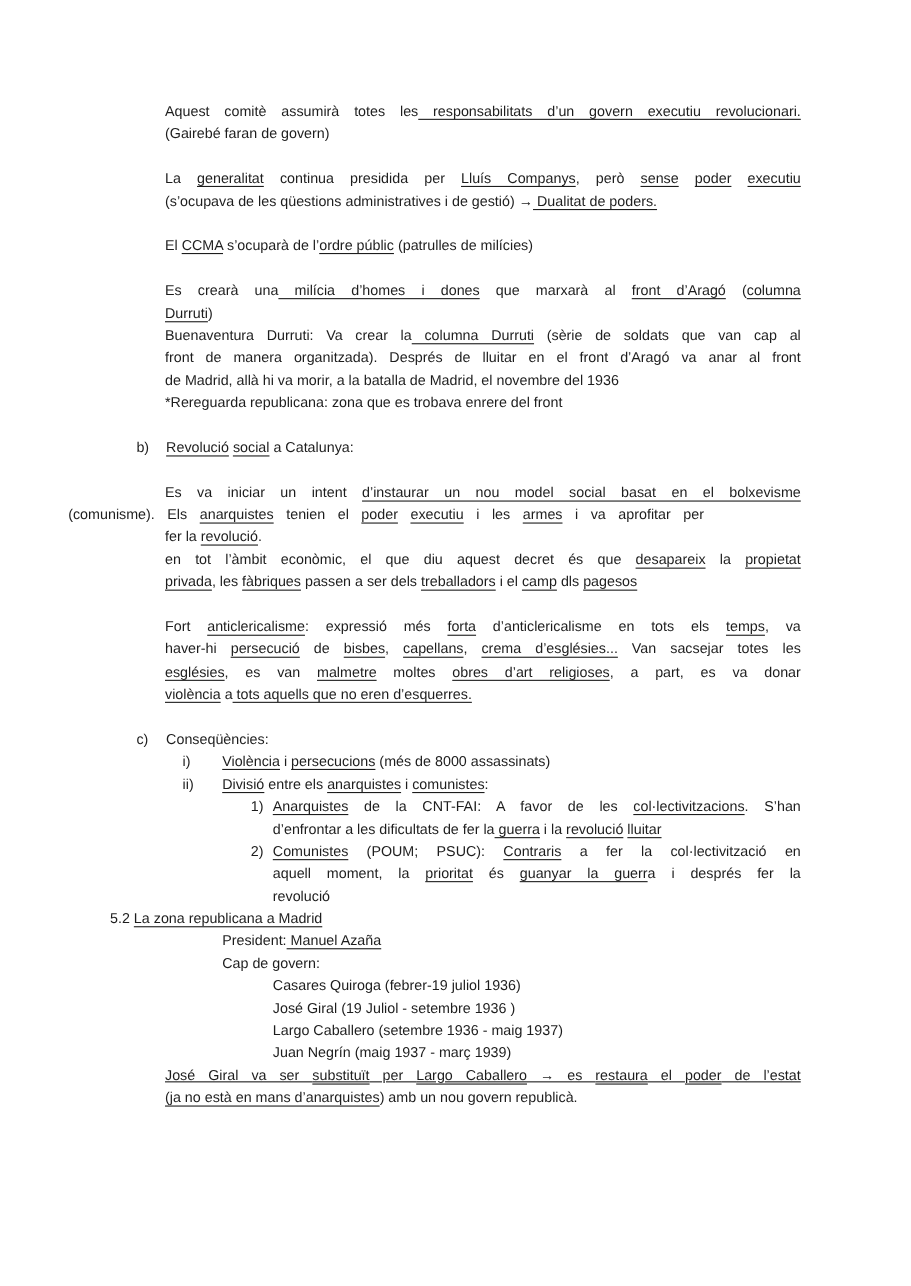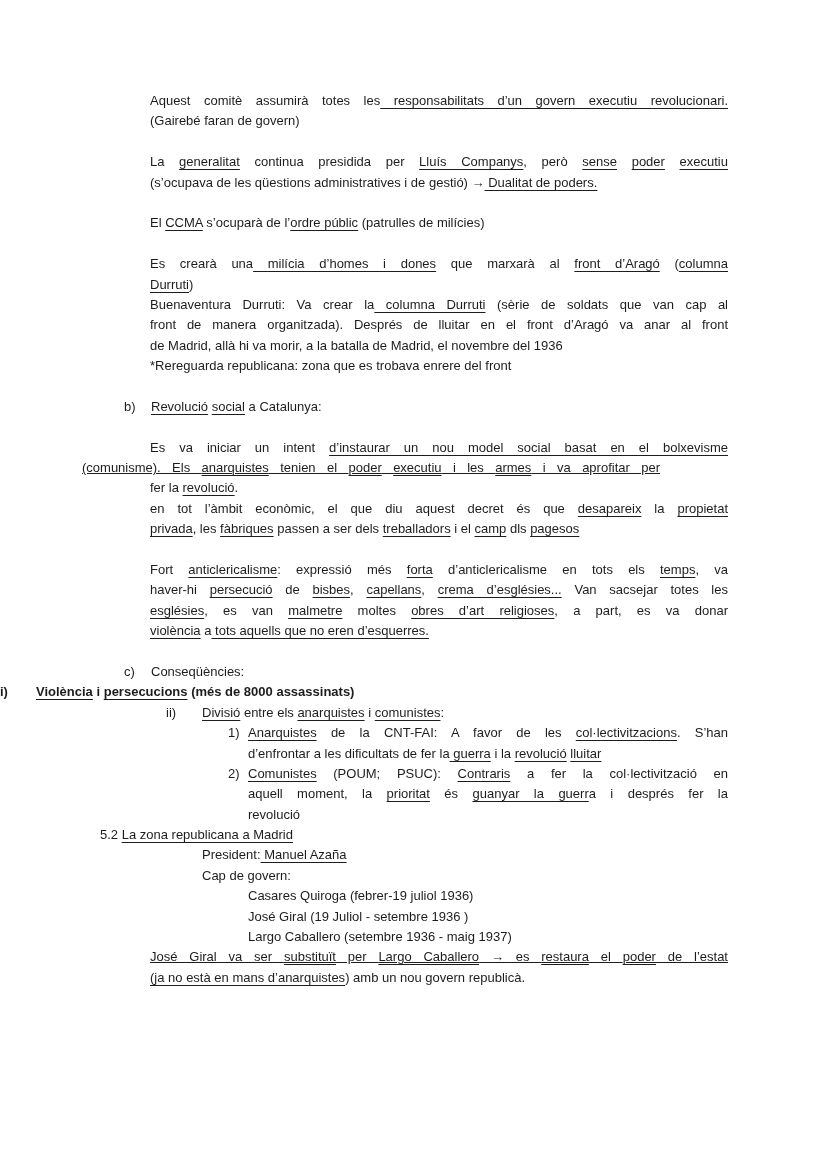--- a/index.html
+++ b/index.html
@@ -56,38 +56,39 @@
       <div class="line" style="margin-left: 150px; width: 578px;"><span>(s’ocupava de les qüestions administratives i de gestió) →</span><span class="u"> Dualitat de poders.</span></div>
       <div class="line" style="margin-left: 150px; width: 578px; margin-top: 20.4px;"><span>El </span><span class="u">CCMA</span><span> s’ocuparà de l’</span><span class="u">ordre públic</span><span> (patrulles de milícies)</span></div>
       <div class="line full" style="margin-left: 150px; width: 578px; margin-top: 20.4px;"><span>Es crearà una</span><span class="u"> milícia d’homes i dones</span><span> que marxarà al </span><span class="u">front d’Aragó</span><span> (</span><span class="u">columna</span></div>
       <div class="line" style="margin-left: 150px; width: 578px;"><span class="u">Durruti</span><span>)</span></div>
       <div class="line full" style="margin-left: 150px; width: 578px;"><span>Buenaventura Durruti: Va crear la</span><span class="u"> columna Durruti</span><span> (sèrie de soldats que van cap al</span></div>
       <div class="line full" style="margin-left: 150px; width: 578px;"><span>front de manera organitzada). Després de lluitar en el front d’Aragó va anar al front</span></div>
       <div class="line" style="margin-left: 150px; width: 578px;"><span>de Madrid, allà hi va morir, a la batalla de Madrid, el novembre del 1936</span></div>
       <div class="line" style="margin-left: 150px; width: 578px;"><span>*Rereguarda republicana: zona que es trobava enrere del front</span></div>
       <div class="line" style="margin-left: 124px; width: 604px; margin-top: 20.4px;"><span class="lbl" style="width: 27px;">b)</span><span class="u">Revolució</span><span> </span><span class="u">social</span><span> a Catalunya:</span></div>
       <div class="line full" style="margin-left: 150px; width: 578px; margin-top: 20.4px;"><span>Es va iniciar un intent </span><span class="u">d’instaurar un nou model social basat en el bolxevisme</span></div>
-      <div class="line full" style="margin-left: 82px; width: 578px; text-decoration: underline;"><span>(comunisme). Els </span><span class="u">anarquistes</span><span> tenien el </span><span class="u">poder</span><span> </span><span class="u">executiu</span><span> i les </span><span class="u">armes</span><span> i va aprofitar per</span></div>
+      <div class="line full" style="margin-left: 62px; width: 578px;"><span>(comunisme). Els </span><span class="u">anarquistes</span><span> tenien el </span><span class="u">poder</span><span> </span><span class="u">executiu</span><span> i les </span><span class="u">armes</span><span> i va aprofitar per</span></div>
       <div class="line" style="margin-left: 150px; width: 578px;"><span>fer la </span><span class="u">revolució</span><span>.</span></div>
       <div class="line full" style="margin-left: 150px; width: 578px;"><span>en tot l’àmbit econòmic, el que diu aquest decret és que </span><span class="u">desapareix</span><span> la </span><span class="u">propietat</span></div>
       <div class="line" style="margin-left: 150px; width: 578px;"><span class="u">privada</span><span>, les </span><span class="u">fàbriques</span><span> passen a ser dels </span><span class="u">treballadors</span><span> i el </span><span class="u">camp</span><span> dls </span><span class="u">pagesos</span></div>
       <div class="line full" style="margin-left: 150px; width: 578px; margin-top: 20.4px;"><span>Fort </span><span class="u">anticlericalisme</span><span>: expressió més </span><span class="u">forta</span><span> d’anticlericalisme en tots els </span><span class="u">temps</span><span>, va</span></div>
       <div class="line full" style="margin-left: 150px; width: 578px;"><span>haver-hi </span><span class="u">persecució</span><span> de </span><span class="u">bisbes</span><span>, </span><span class="u">capellans</span><span>, </span><span class="u">crema d’esglésies...</span><span> Van sacsejar totes les</span></div>
       <div class="line full" style="margin-left: 150px; width: 578px;"><span class="u">esglésies</span><span>, es van </span><span class="u">malmetre</span><span> moltes </span><span class="u">obres d’art religioses</span><span>, a part, es va donar</span></div>
       <div class="line" style="margin-left: 150px; width: 578px;"><span class="u">violència</span><span> a</span><span class="u"> tots aquells que no eren d’esquerres.</span></div>
       <div class="line" style="margin-left: 124px; width: 604px; margin-top: 20.4px;"><span class="lbl" style="width: 27px;">c)</span><span>Conseqüències:</span></div>
-      <div class="line" style="width: 562px; font-weight: bold;"><span class="lbl" style="width: 36px;">i)</span><span class="u">Violència</span><span> i </span><span class="u">persecucions</span><span> (més de 8000 assassinats)</span></div>
+      <div class="line" style="margin-left: 166px; width: 562px;"><span class="lbl" style="width: 36px;">i)</span><span class="u">Violència</span><span> i </span><span class="u">persecucions</span><span> (més de 8000 assassinats)</span></div>
       <div class="line" style="margin-left: 166px; width: 562px;"><span class="lbl" style="width: 36px;">ii)</span><span class="u">Divisió</span><span> entre els </span><span class="u">anarquistes</span><span> i </span><span class="u">comunistes</span><span>:</span></div>
       <div class="line full" style="margin-left: 228px; width: 500px;"><span class="lbl" style="width: 20px;">1)</span><span class="u">Anarquistes</span><span> de la CNT-FAI: A favor de les </span><span class="u">col·lectivitzacions</span><span>. S’han</span></div>
       <div class="line" style="margin-left: 248px; width: 480px;"><span>d’enfrontar a les dificultats de fer la</span><span class="u"> guerra</span><span> i la </span><span class="u">revolució</span><span> </span><span class="u">lluitar</span></div>
       <div class="line full" style="margin-left: 228px; width: 500px;"><span class="lbl" style="width: 20px;">2)</span><span class="u">Comunistes</span><span> (POUM; PSUC): </span><span class="u">Contraris</span><span> a fer la col·lectivització en</span></div>
       <div class="line full" style="margin-left: 248px; width: 480px;"><span>aquell moment, la </span><span class="u">prioritat</span><span> és </span><span class="u">guanyar la guerr</span><span>a i després fer la</span></div>
       <div class="line" style="margin-left: 248px; width: 480px;"><span>revolució</span></div>
       <div class="line" style="margin-left: 100px; width: 628px;"><span>5.2 </span><span class="u">La zona republicana a Madrid</span></div>
       <div class="line" style="margin-left: 202px; width: 526px;"><span>President:</span><span class="u"> Manuel Azaña</span></div>
       <div class="line" style="margin-left: 202px; width: 526px;"><span>Cap de govern:</span></div>
       <div class="line" style="margin-left: 248px; width: 480px;"><span>Casares Quiroga (febrer-19 juliol 1936)</span></div>
       <div class="line" style="margin-left: 248px; width: 480px;"><span>José Giral (19 Juliol - setembre 1936 )</span></div>
       <div class="line" style="margin-left: 248px; width: 480px;"><span>Largo Caballero (setembre 1936 - maig 1937)</span></div>
+      <div class="line" style="margin-left: 248px; width: 480px;"><span>Juan Negrín (maig 1937 - març 1939)</span></div>
       <div class="line full" style="margin-left: 150px; width: 578px; text-decoration: underline;"><span>José Giral va ser </span><span class="u">substituït</span><span> per </span><span class="u">Largo Caballero</span><span> → es </span><span class="u">restaura</span><span> el </span><span class="u">poder</span><span> de l’estat</span></div>
       <div class="line" style="margin-left: 150px; width: 578px;"><span class="u">(ja no està en mans d’anarquistes</span><span>) amb un nou govern republicà.</span></div>
     </div>
 </div>
 
 </body></html>

